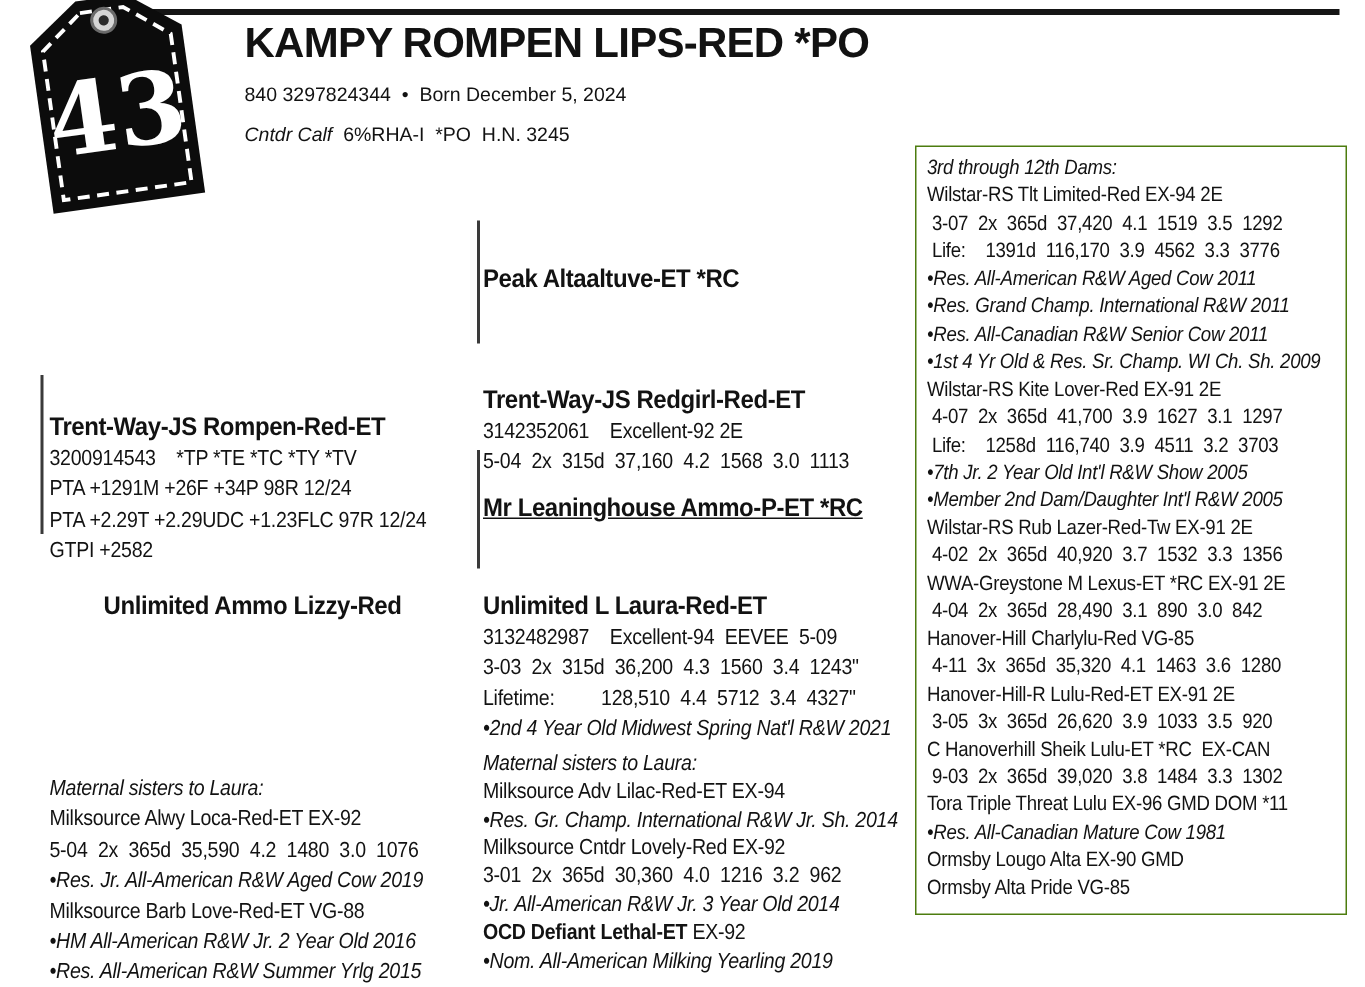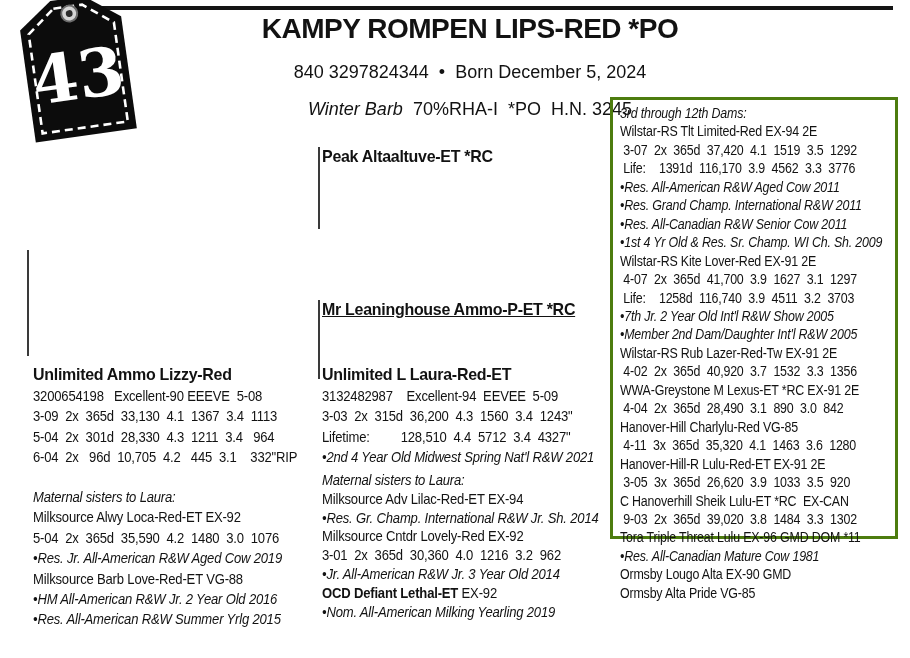--- a/index.html
+++ b/index.html
@@ -2,40 +2,40 @@
 <html><head>
 <meta charset="utf-8">
 <style>
   html,body{margin:0;padding:0;background:#e8e8e8;}
   .page{
     position:relative;width:910px;height:658px;background:#ffffff;
     font-family:"Liberation Sans",sans-serif;color:#121212;overflow:hidden;
   }
   .top-rule{position:absolute;left:55px;top:6px;width:838px;height:4px;background:#151515;}
   .tag{position:absolute;left:24px;top:-4px;transform:rotate(-8deg);transform-origin:50% 50%;}
-  .head{position:absolute;left:150px;top:13px;width:640px;text-align:center;}
+  .head{position:absolute;left:163px;top:13px;width:640px;text-align:left;}
   .title{font-size:28px;font-weight:bold;letter-spacing:-0.5px;line-height:32px;white-space:pre;}
-  .sub{font-size:18px;line-height:19px;margin-top:18px;white-space:pre;}
+  .sub{font-size:13px;line-height:19px;margin-top:8px;white-space:pre;}
   .it{font-style:italic;}
   .vline{position:absolute;width:2px;background:#3a3a3a;}
-  .blk{position:absolute;}
+  .blk{position:absolute;margin-top:29px;}
   .hd{
     font-size:17px;font-weight:bold;line-height:21px;letter-spacing:-0.3px;
     white-space:pre;transform:scaleX(0.94);transform-origin:0 50%;margin-bottom:1px;
   }
   .ln{
     font-size:14.5px;line-height:20.4px;letter-spacing:-0.2px;white-space:pre;
     transform:scaleX(0.90);transform-origin:0 50%;
   }
   .tight .ln{line-height:18.8px;}
   .s-i{font-style:italic;}
   .s-b{font-weight:bold;}
   .box{
-    position:absolute;left:610px;top:97px;width:288px;height:442px;
-    border:3px solid #4d7c0f;box-sizing:border-box;padding:5px 7px;
+    position:absolute;left:610px;top:97px;width:288px;height:513px;
+    border:1px solid #4d7c0f;box-sizing:border-box;padding:5px 7px;
   }
   .box .ln{font-size:13.8px;line-height:18.45px;}
 </style>
 </head>
 <body>
 
 <div class="page">
 
   <div class="top-rule"></div>
 
@@ -45,54 +45,64 @@
       <path d="M38 10 L67 10 L96 32 L96 132 L10 132 L10 32 Z" fill="none" stroke="#ffffff" stroke-width="2.6" stroke-dasharray="8 5"></path>
       <circle cx="53" cy="17" r="8" fill="#d6d6d6" stroke="#6b6b6b" stroke-width="2"></circle>
       <circle cx="53" cy="17" r="3.4" fill="#2c2c2c"></circle>
       <text x="53" y="103" text-anchor="middle" font-family="DejaVu Serif, serif" font-size="66" font-weight="bold" fill="#ffffff">43</text>
     </svg>
   </div>
 
   <header class="head">
     <div class="title">KAMPY ROMPEN LIPS-RED *PO</div>
     <div class="sub">840 3297824344  •  Born December 5, 2024</div>
-    <div class="sub"><span class="it">Winter Barb</span><span>  70%RHA-I  *PO  H.N. 3245</span></div>
+    <div class="sub"><span class="it">Cntdr Calf</span><span>  6%RHA-I  *PO  H.N. 3245</span></div>
   </header>
 
   <div class="vline" style="left:27px;top:250px;height:106px;"></div>
   <div class="vline" style="left:318px;top:147px;height:82px;"></div>
   <div class="vline" style="left:318px;top:300px;height:79px;"></div>
 
+  <section class="blk" style="left:33px;top:245px;width:288px;">
+    <div class="hd">Trent-Way-JS Rompen-Red-ET</div>
+    <div>
+        <div class="ln">3200914543    *TP *TE *TC *TY *TV</div>
+        <div class="ln">PTA +1291M +26F +34P 98R 12/24</div>
+        <div class="ln">PTA +2.29T +2.29UDC +1.23FLC 97R 12/24</div>
+        <div class="ln">GTPI +2582</div>
+      </div>
+  </section>
 
-  <section class="blk" style="left:33px;top:364px;width:288px;">
+  <section class="blk" style="left:33px;top:364px;width:288px;text-align:center;">
     <div class="hd">Unlimited Ammo Lizzy-Red</div>
-    <div>
-        <div class="ln">3200654198   Excellent-90 EEEVE  5-08</div>
-        <div class="ln">3-09  2x  365d  33,130  4.1  1367  3.4  1113</div>
-        <div class="ln">5-04  2x  301d  28,330  4.3  1211  3.4   964</div>
-        <div class="ln">6-04  2x   96d  10,705  4.2   445  3.1    332"RIP</div>
-      </div>
   </section>
 
   <section class="blk" style="left:33px;top:487px;width:288px;">
     <div>
         <div class="ln s-i">Maternal sisters to Laura:</div>
         <div class="ln">Milksource Alwy Loca-Red-ET EX-92</div>
         <div class="ln">5-04  2x  365d  35,590  4.2  1480  3.0  1076</div>
         <div class="ln s-i">•Res. Jr. All-American R&amp;W Aged Cow 2019</div>
         <div class="ln">Milksource Barb Love-Red-ET VG-88</div>
         <div class="ln s-i">•HM All-American R&amp;W Jr. 2 Year Old 2016</div>
         <div class="ln s-i">•Res. All-American R&amp;W Summer Yrlg 2015</div>
       </div>
   </section>
 
   <section class="blk" style="left:322px;top:146px;width:292px;">
     <div class="hd">Peak Altaaltuve-ET *RC</div>
   </section>
 
+  <section class="blk" style="left:322px;top:227px;width:292px;">
+    <div class="hd">Trent-Way-JS Redgirl-Red-ET</div>
+    <div>
+        <div class="ln">3142352061    Excellent-92 2E</div>
+        <div class="ln">5-04  2x  315d  37,160  4.2  1568  3.0  1113</div>
+      </div>
+  </section>
 
   <section class="blk" style="left:322px;top:299px;width:292px;text-decoration:underline;">
     <div class="hd">Mr Leaninghouse Ammo-P-ET *RC</div>
   </section>
 
   <section class="blk" style="left:322px;top:364px;width:292px;">
     <div class="hd">Unlimited L Laura-Red-ET</div>
     <div>
         <div class="ln">3132482987    Excellent-94  EEVEE  5-09</div>
         <div class="ln">3-03  2x  315d  36,200  4.3  1560  3.4  1243"</div>

